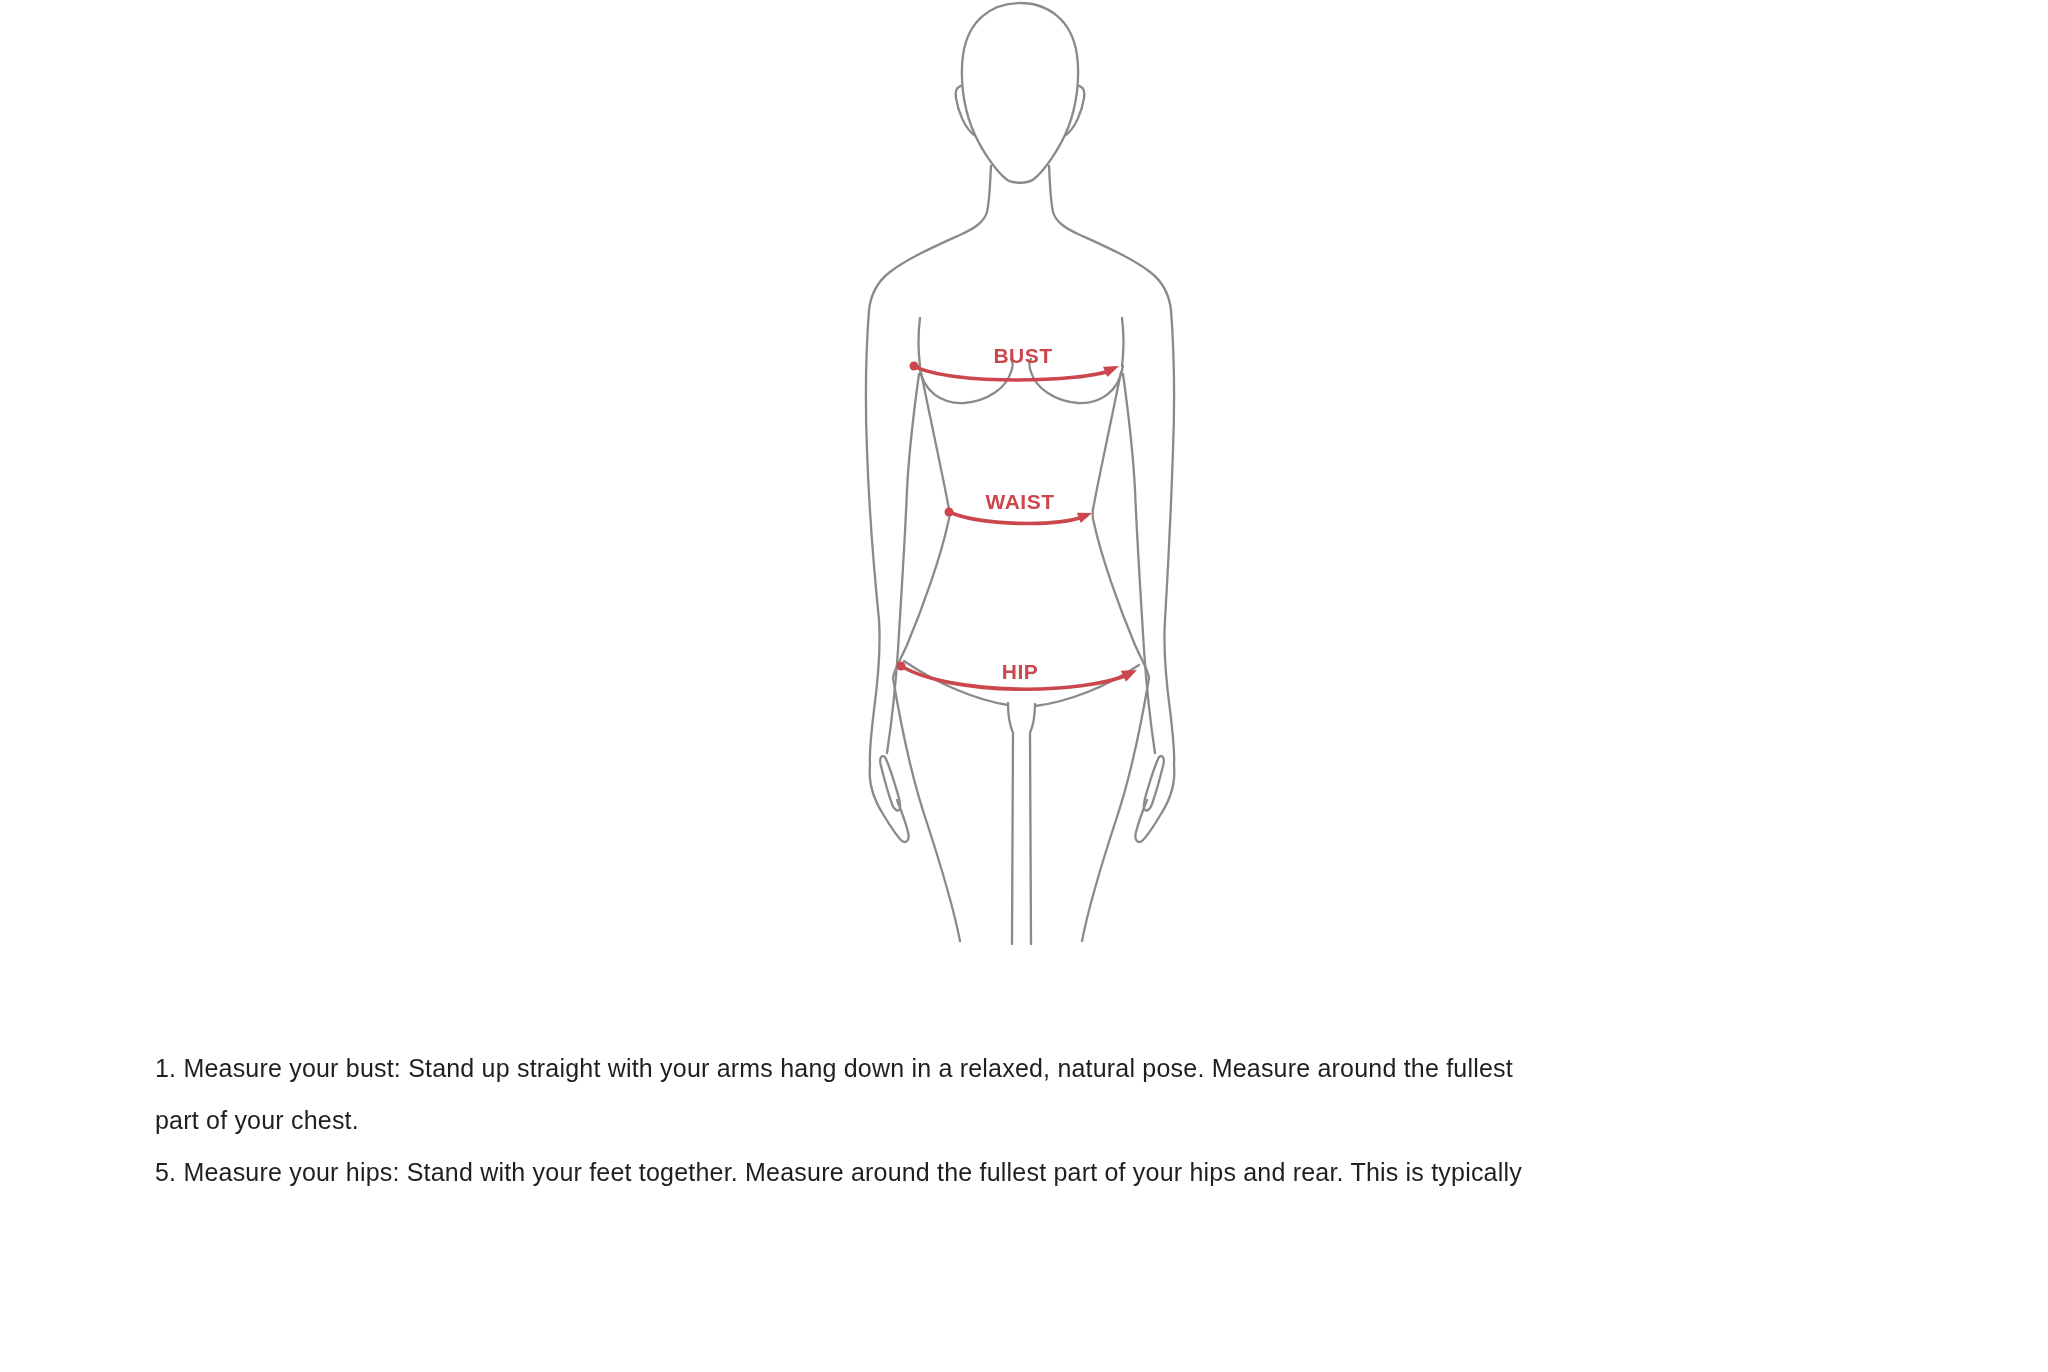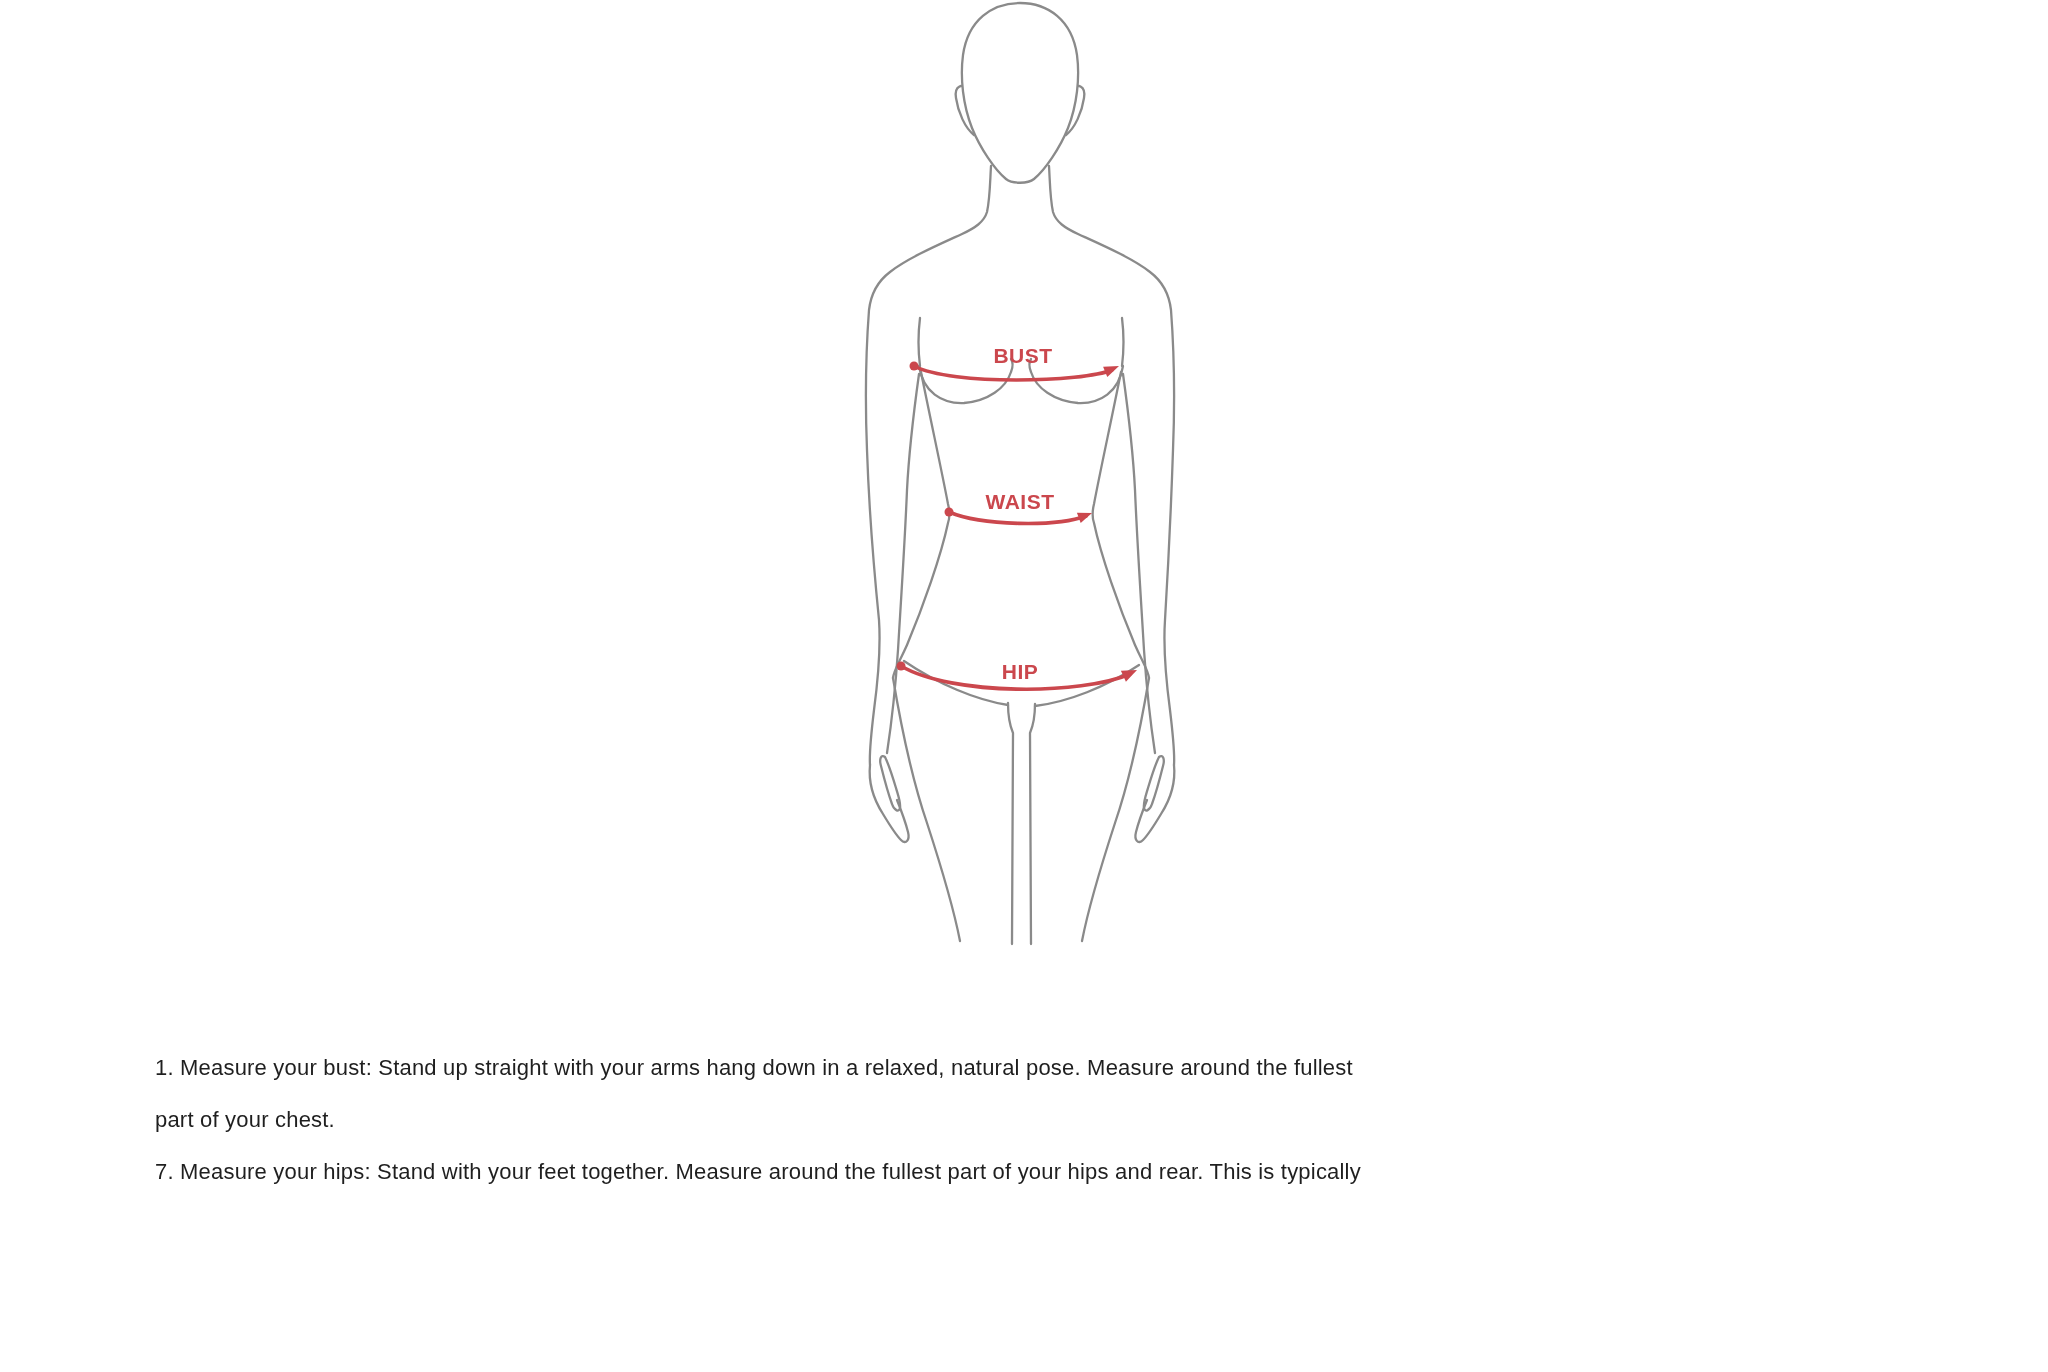--- a/index.html
+++ b/index.html
@@ -47,21 +47,21 @@
     fill: #cb474d;
     font-family: "Liberation Sans", sans-serif;
     font-size: 21px;
     font-weight: bold;
     letter-spacing: 0.5px;
   }
   .instructions {
     position: absolute;
     left: 155px;
     top: 1042px;
-    font-size: 22px;
+    font-size: 25px;
     line-height: 52px;
     color: #1f1f1f;
     letter-spacing: 0.2px;
   }
   .instr-line { white-space: pre; }
 </style>
 </head>
 <body>
 
 <div class="figure-wrap">
@@ -177,15 +177,15 @@
     </g>
   </svg>
 </div>
 
 <div class="instructions">
   <div>
     <div class="instr-line">1. Measure your bust: Stand up straight with your arms hang down in a relaxed, natural pose. Measure around the fullest</div>
     <div class="instr-line">part of your chest.</div>
   </div>
   <div>
-    <div class="instr-line">7. Measure your hips: Stand with your feet together. Measure around the fullest part of your hips and rear. This is typically</div>
+    <div class="instr-line">5. Measure your hips: Stand with your feet together. Measure around the fullest part of your hips and rear. This is typically</div>
   </div>
 </div>
 
 </body></html>

